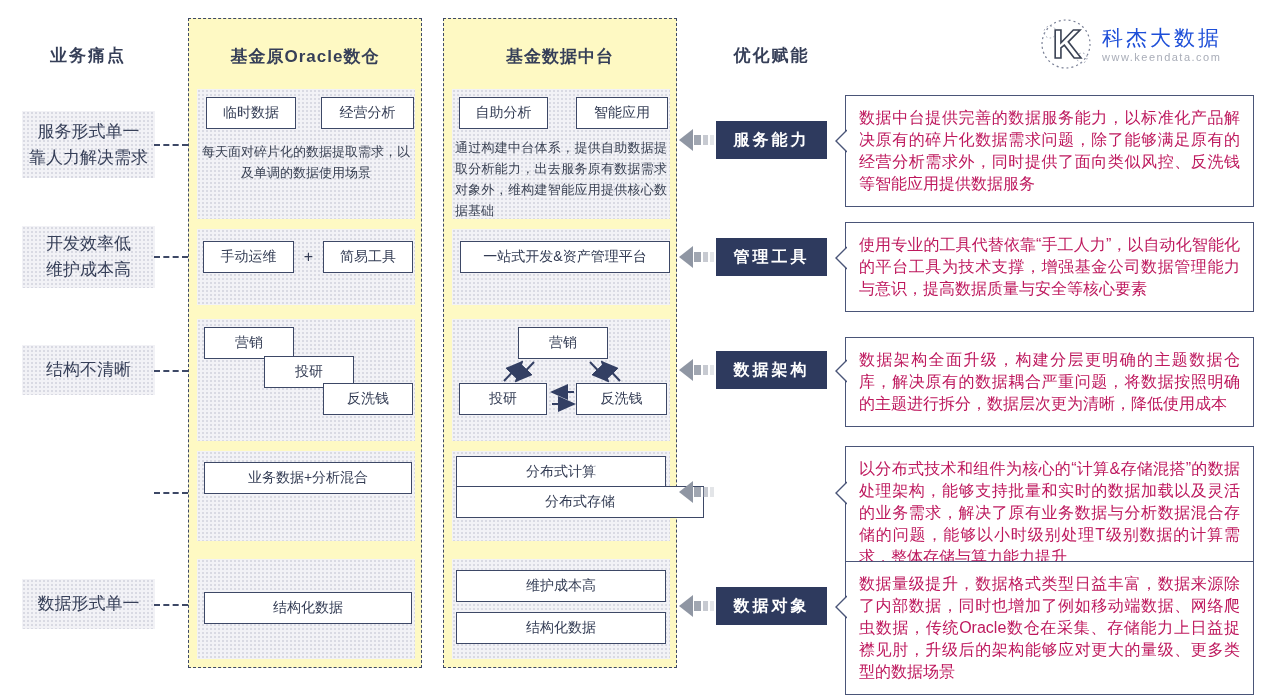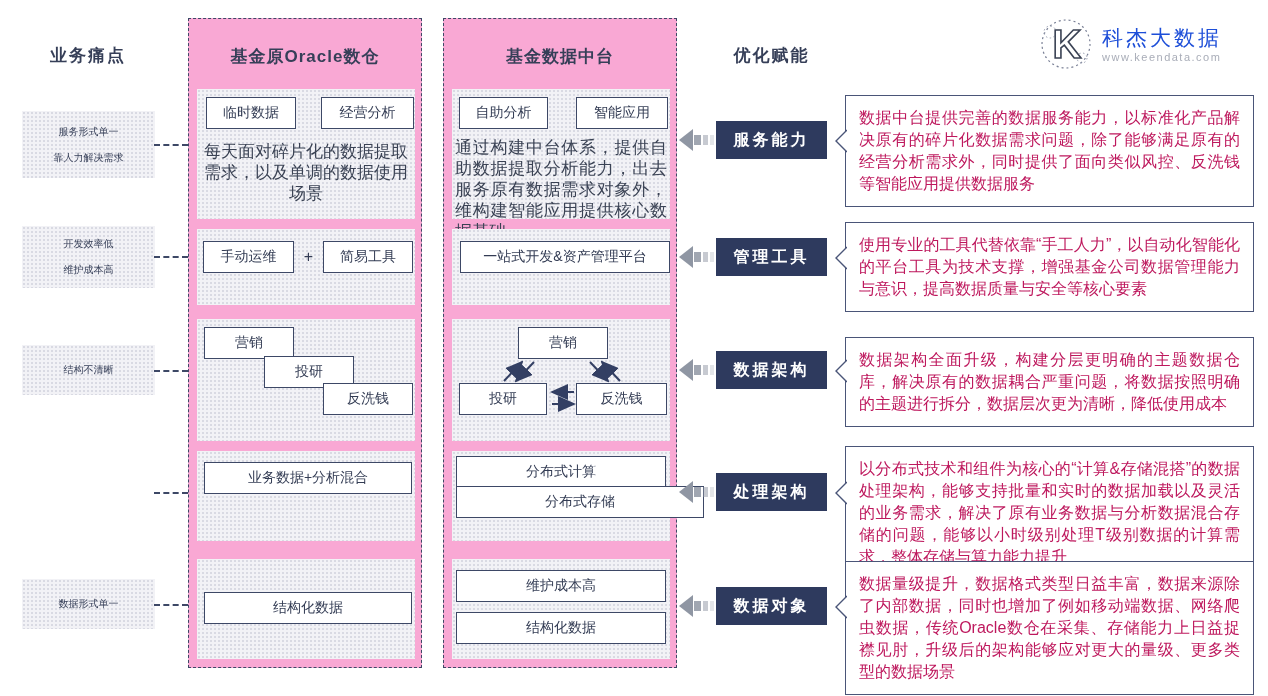--- a/index.html
+++ b/index.html
@@ -2,29 +2,29 @@
 <html><head>
 <meta charset="utf-8">
 <style>
   *{margin:0;padding:0;box-sizing:border-box}
   html,body{background:#ffffff}
   .canvas{position:relative;width:1268px;height:696px;background:#fff;overflow:hidden;
           font-family:"Liberation Sans","DejaVu Sans",sans-serif;color:#3a4254}
   .hdr{position:absolute;font-size:17px;font-weight:700;color:#363f58;letter-spacing:2px;text-align:center}
   .dotbg{background-color:#f2f2f6;background-image:radial-gradient(#d9dae3 1px,transparent 1px);background-size:4px 4px}
   .pain{position:absolute;left:22px;width:133px;display:flex;flex-direction:column;align-items:center;
-        justify-content:center;font-size:10px;line-height:26px;color:#363f58;text-align:center}
+        justify-content:center;font-size:17px;line-height:26px;color:#363f58;text-align:center}
   .conn{position:absolute;left:154px;width:34px;border-top:2px dashed #3d4866}
-  .col{position:absolute;top:18px;width:234px;height:650px;border:1.5px dashed #3d4866;background:#f9a8d4}
+  .col{position:absolute;top:18px;width:234px;height:650px;border:1.5px dashed #3d4866;background:#fef9c3}
   .coltitle{position:absolute;top:26px;left:0;width:100%;text-align:center;font-size:17px;font-weight:600;
             letter-spacing:1px;color:#363f58}
   .sec{position:absolute;left:8px;width:218px}
   .wbox{position:absolute;height:32px;background:#fff;border:1.5px solid #3d4866;display:flex;align-items:center;
         justify-content:center;font-size:14px;color:#333c54;white-space:nowrap}
-  .cap{position:absolute;font-size:17px;line-height:21px;color:#3a4254}
+  .cap{position:absolute;font-size:13px;line-height:21px;color:#3a4254}
   .plus{position:absolute;height:32px;display:flex;align-items:center;justify-content:center;
         font-size:16px;color:#333c54}
   .navylab{position:absolute;left:716px;width:111px;height:38px;background:#2e3a5e;color:#fff;font-size:16px;
            font-weight:600;letter-spacing:3px;display:flex;align-items:center;justify-content:center}
   .garrow{position:absolute;left:679px;width:36px;height:22px}
   .desc{position:absolute;left:845px;width:409px;background:#fff;border:1px solid #4a5578;padding:11px 13px;
         font-size:16px;line-height:22px;text-align:justify;color:#be185d}
   .tail{position:absolute;left:-12px;width:13px;height:24px}
   .logo{position:absolute;left:1038px;top:14px;display:flex;align-items:center;gap:6px}
   .brand-name{font-size:21px;font-weight:500;color:#1d4ed8;letter-spacing:3px;line-height:26px}
@@ -161,21 +161,20 @@
   <svg class="garrow" style="top:595px" viewBox="0 0 36 22">
     <polygon points="0,11 14,0 14,22" fill="#8f96a3"></polygon>
     <rect x="15" y="6" width="7" height="10" fill="#8f96a3" opacity="0.85"></rect>
     <rect x="24" y="6" width="5" height="10" fill="#8f96a3" opacity="0.5"></rect>
     <rect x="31" y="6" width="4" height="10" fill="#8f96a3" opacity="0.25"></rect>
   </svg>
 
   <div class="navylab" style="top:121px">服务能力</div>
   <div class="navylab" style="top:238px">管理工具</div>
   <div class="navylab" style="top:351px">数据架构</div>
-  <div class="navylab" style="top:473px">处理架构</div>
   <div class="navylab" style="top:587px">数据对象</div>
 
   <div class="desc" style="top:95px">
     <svg class="tail" style="top:33px" viewBox="0 0 13 24">
       <path d="M13 1 L2 12 L13 23" fill="#ffffff" stroke="#4a5578" stroke-width="1.4"></path>
       </svg>
     <span>数据中台提供完善的数据服务能力，以标准化产品解决原有的碎片化数据需求问题，除了能够满足原有的经营分析需求外，同时提供了面向类似风控、反洗钱等智能应用提供数据服务</span>
   </div>
   <div class="desc" style="top:222px">
     <svg class="tail" style="top:23px" viewBox="0 0 13 24">

